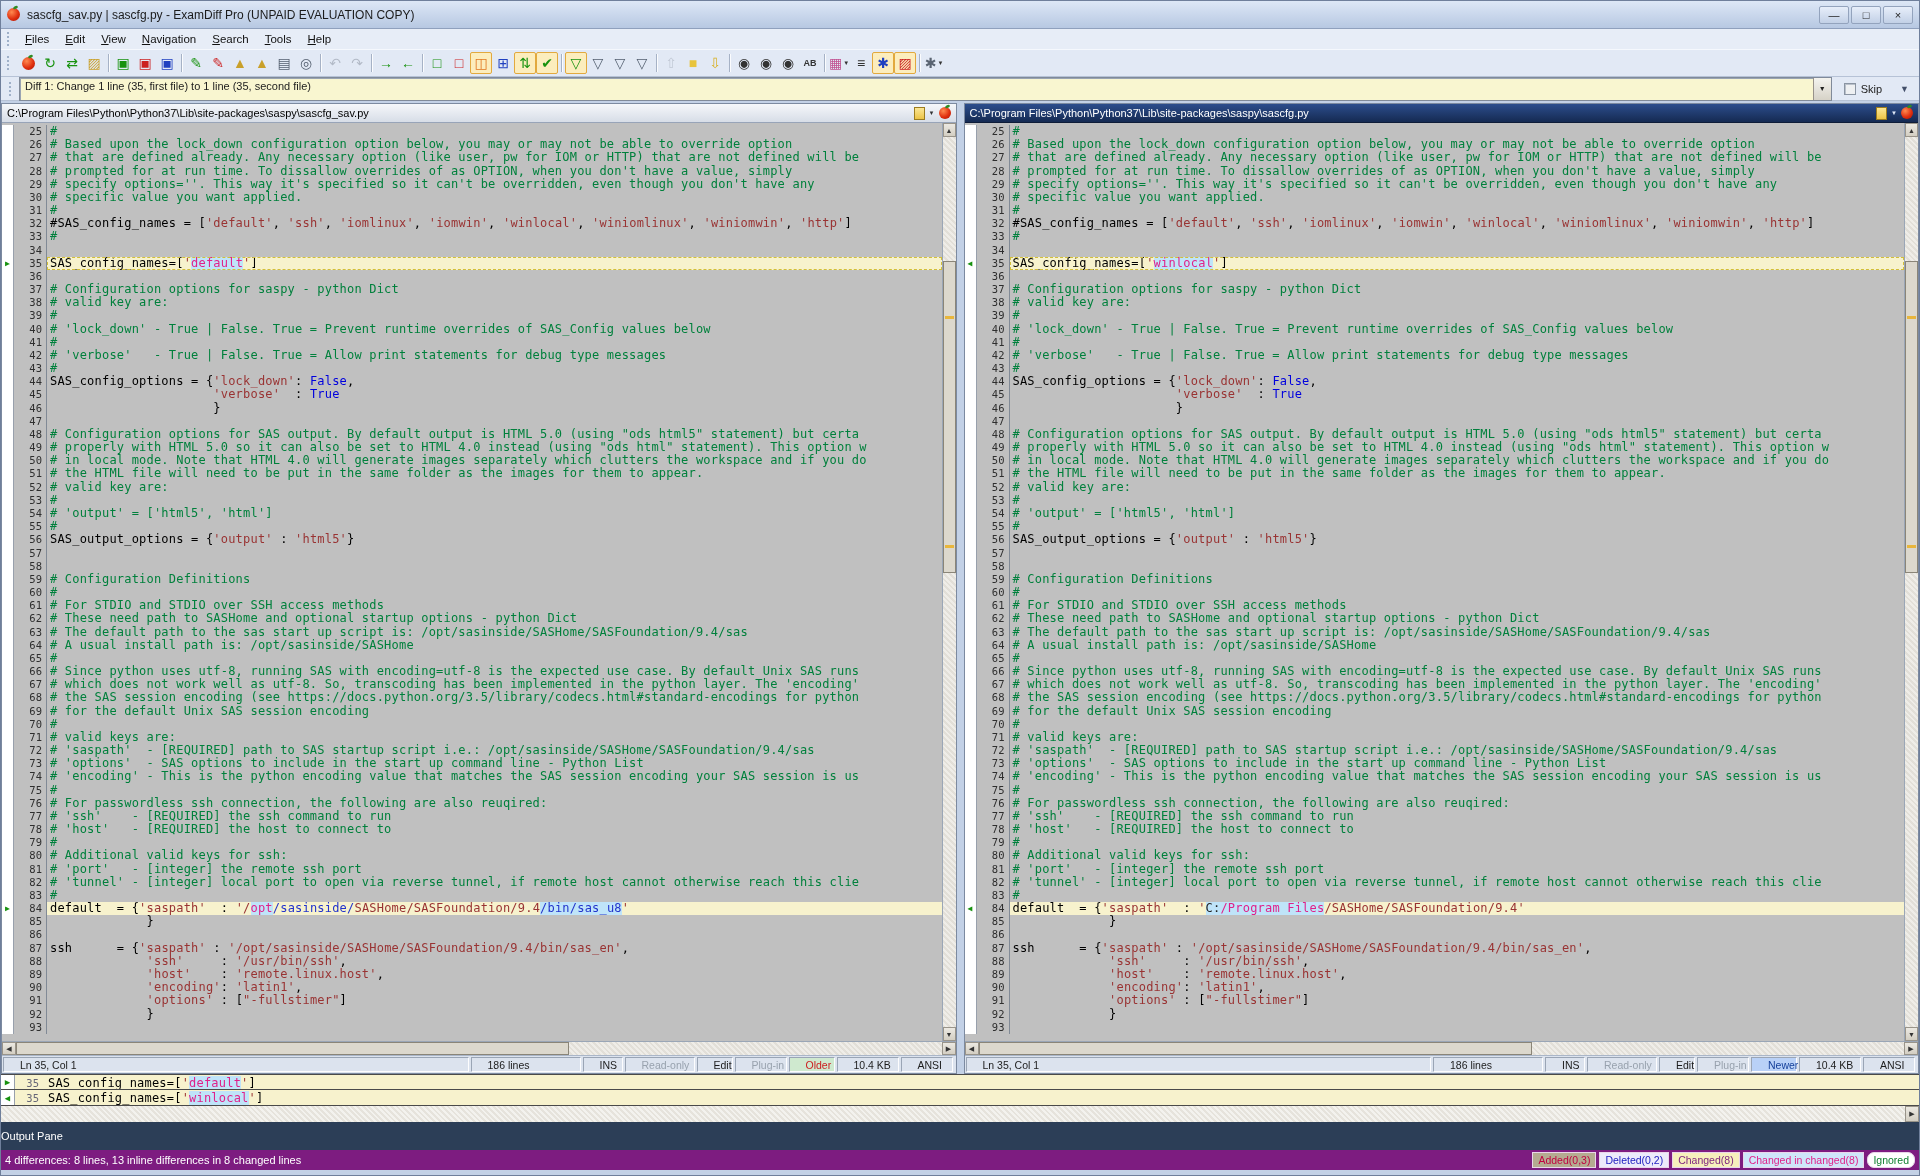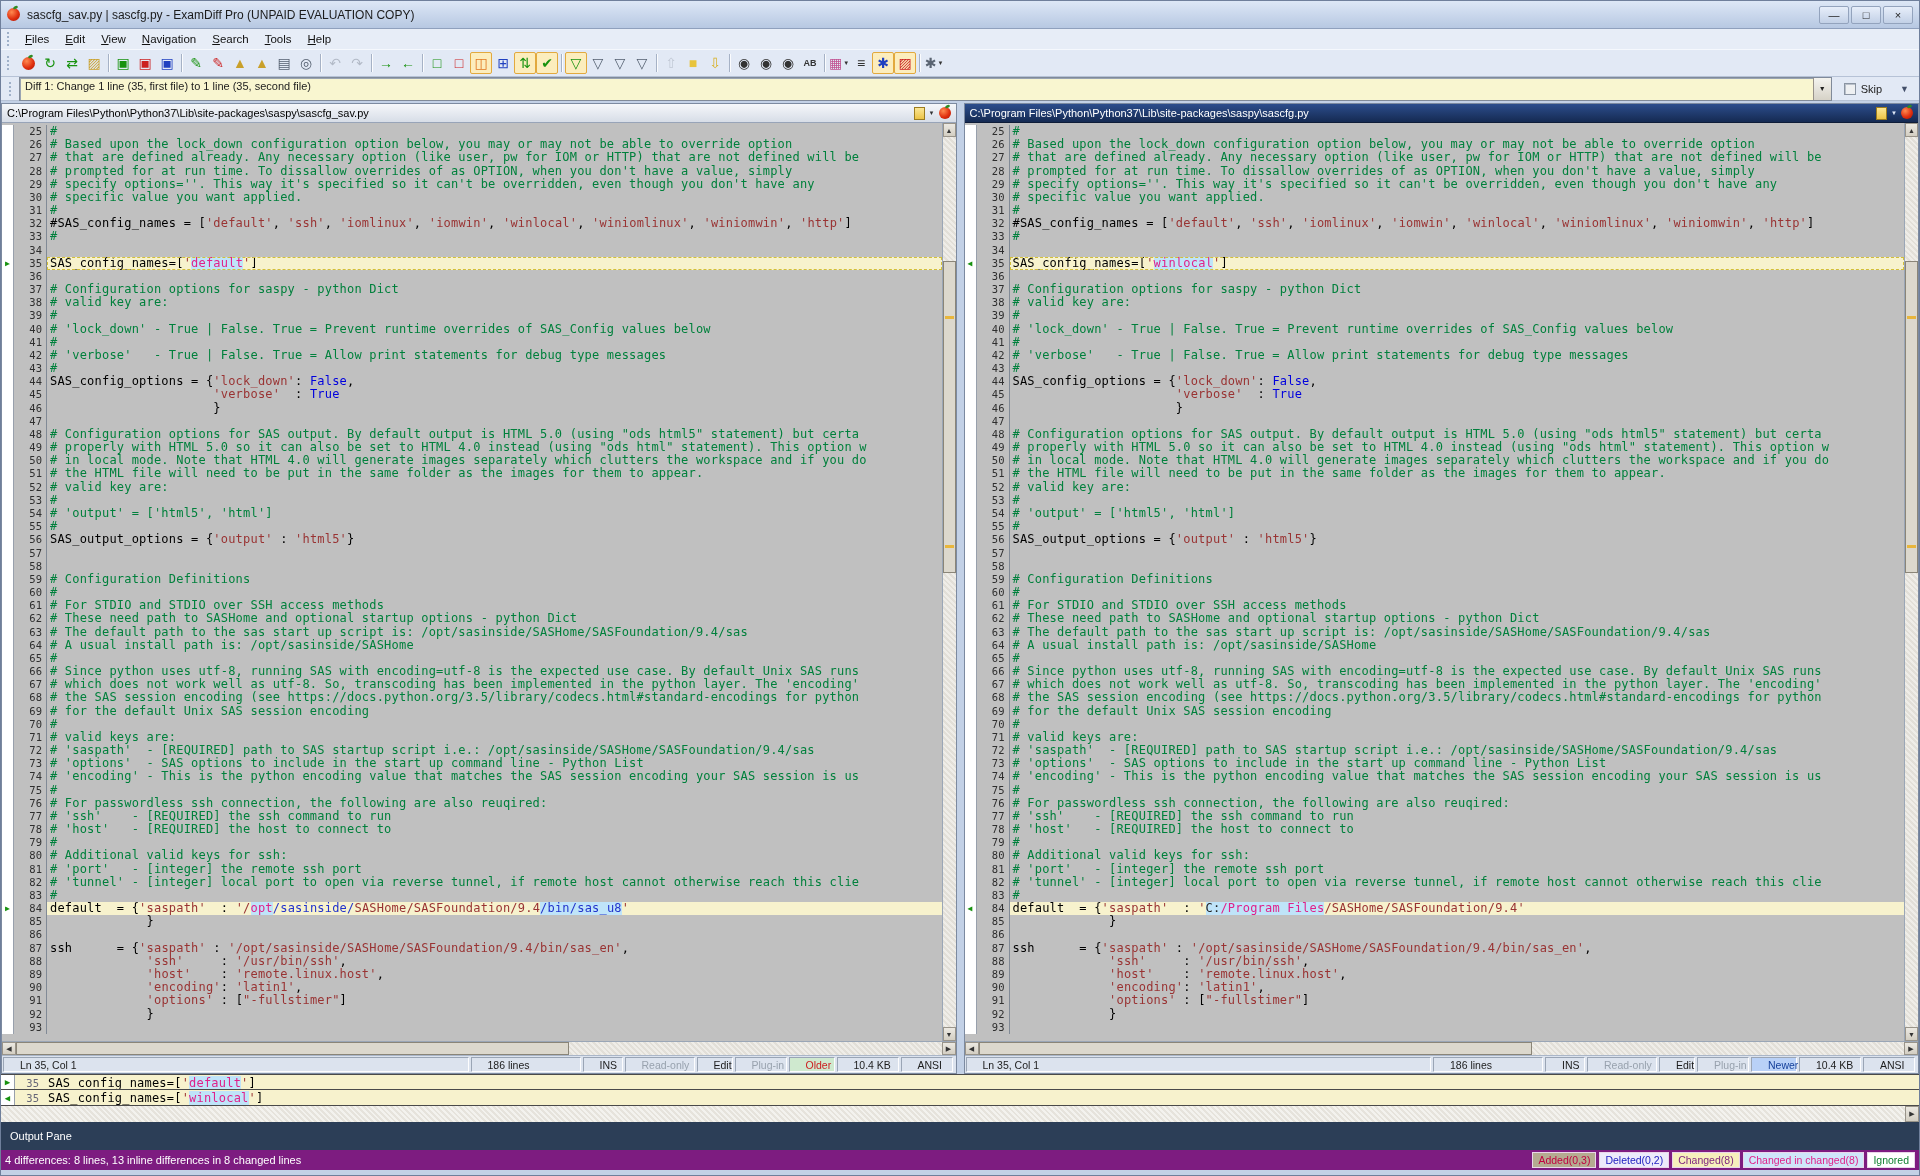--- a/index.html
+++ b/index.html
@@ -85,21 +85,21 @@
   .cell.older{color:#cc2020;background:#cfe9cf}
   .cell.newer{color:#15409a;background:#b9d1f7}
 
   
   .orow{display:flex;height:16px;line-height:16px;font-family:"DejaVu Sans Mono",monospace;font-size:12px;border-bottom:1px solid #4a4a4a;flex:none;background:#f7f2cd}
   .orow:first-child{border-top:1px solid #4a4a4a}
   .orow .gut{width:14px;font-size:9px}
   .orow .ln{width:30px;background:#f7f2cd;color:#667;padding-right:6px;border-right:none;font-size:10.5px}
   .orow .code{letter-spacing:0.2px}
   .ohatch{height:16px;background:repeating-linear-gradient(45deg,#f3f2ee 0 2px,#e6e3dc 2px 4px);display:flex;justify-content:flex-end;flex:none}
-  .opanebar{height:28px;background:#2c3e57;color:#fff;font-size:11px;display:flex;align-items:center;padding-left:9px;flex:none}
+  .opanebar{height:28px;background:#2c3e57;color:#fff;font-size:11px;display:flex;align-items:center;padding-left:0;flex:none}
   .bottombar{height:20px;background:#7d1c80;display:flex;align-items:center;color:#fff;font-size:11px;padding:0 4px;gap:3px;flex:none}
   .summary{flex:1;white-space:nowrap}
   .badge{padding:1px 5px;font-size:10.5px;border:1px solid #ead6ea;white-space:nowrap;flex:none}
   .bottomedge{height:5px;background:#c3d1e6;flex:none}
 </style>
 </head>
 <body>
 
 <div class="window">
 
@@ -1067,18 +1067,18 @@
     </div>
   </div>
 
   <div class="bottombar">
     <span class="summary">4 differences: 8 lines, 13 inline differences in 8 changed lines</span>
     <span style="display:flex;gap:3px">
         <span class="badge" style="color: rgb(192, 0, 64); background: rgb(181, 171, 145); margin-left: 20px;">Added(0,3)</span>
         <span class="badge" style="color: rgb(32, 32, 192); background: rgb(236, 234, 251);">Deleted(0,2)</span>
         <span class="badge" style="color: rgb(128, 40, 128); background: rgb(246, 240, 188);">Changed(8)</span>
         <span class="badge" style="color: rgb(224, 33, 138); background: rgb(207, 230, 250);">Changed in changed(8)</span>
-        <span class="badge" style="color: rgb(16, 128, 48); background: rgb(255, 255, 255);">Ignored</span>
+        <span class="badge" style="color: rgb(16, 128, 48); background: rgb(255, 255, 255); border-radius: 7px;">Ignored</span>
       </span>
   </div>
   <div class="bottomedge"></div>
 
 </div>
 
 </body></html>

